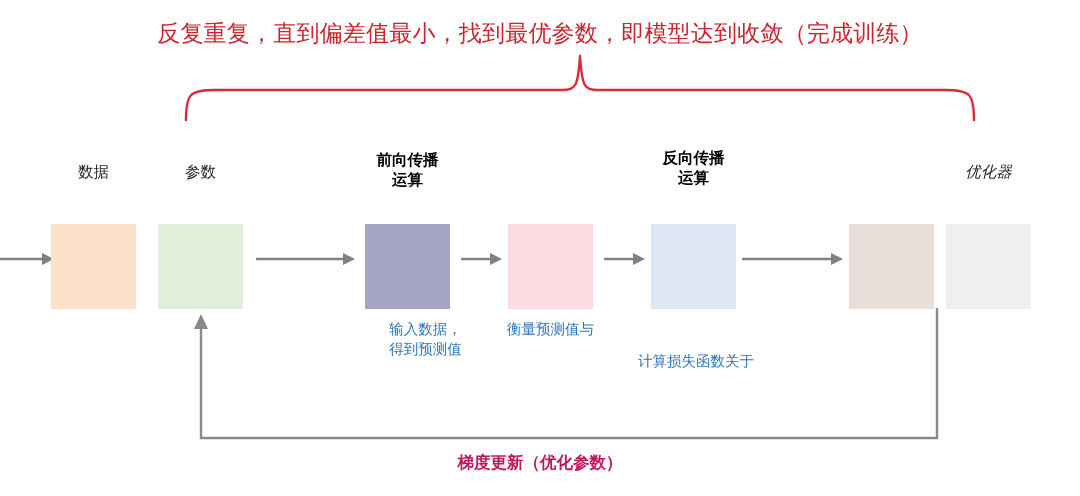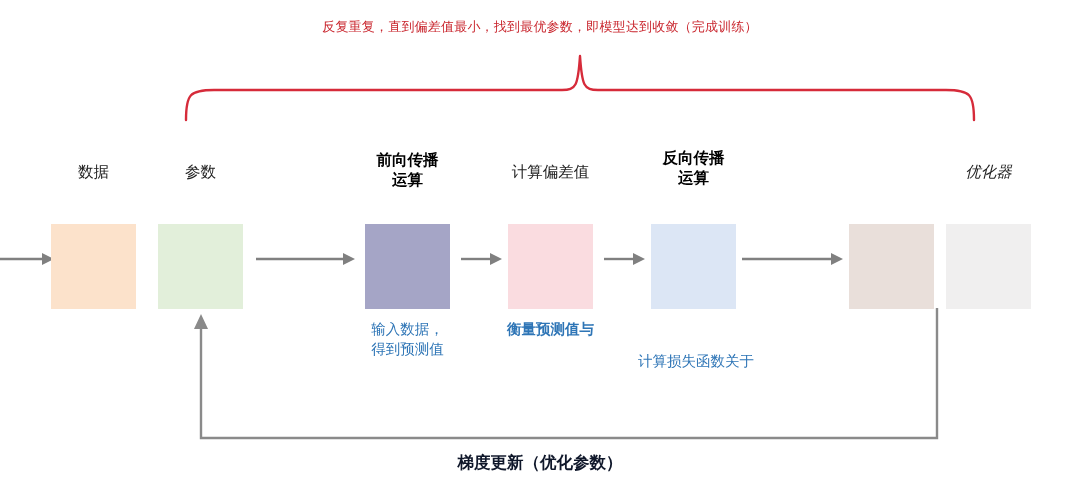--- a/index.html
+++ b/index.html
@@ -17,21 +17,21 @@
     background: #ffffff;
     overflow: hidden;
   }
   
   .top-note {
     position: absolute;
     left: 0;
     top: 18px;
     width: 1080px;
     text-align: center;
-    font-size: 13px;
+    font-size: 23px;
     font-weight: 400;
     color: #c9252d;
     letter-spacing: 0.2px;
     white-space: nowrap;
   }
   .brace-svg {
     position: absolute;
     left: 170px;
     top: 48px;
     width: 820px;
@@ -79,21 +79,21 @@
     height: 145px;
   }
   .bottom-note {
     position: absolute;
     left: 0;
     top: 452px;
     width: 1080px;
     text-align: center;
     font-size: 16.5px;
     font-weight: bold;
-    color: #0f172a;
+    color: #be185d;
     white-space: nowrap;
   }
 </style>
 </head>
 <body>
 
 <div id="canvas">
 
   <div class="top-note">反复重复，直到偏差值最小，找到最优参数，即模型达到收敛（完成训练）</div>
 
@@ -137,36 +137,35 @@
 
   <div class="box-label" style="left:21px; top:162px; width:145px;">数据</div>
 
   <div class="box-label" style="left:128px; top:162px; width:145px;">参数</div>
 
   <div class="box-label bold" style="left:335px; top:150px; width:145px;">
     <div>前向传播</div>
     <div>运算</div>
   </div>
 
-  <div class="box-label" style="left:478px; top:162px; width:145px;">计算偏差值</div>
 
   <div class="box-label bold" style="left:621px; top:148px; width:145px;">
     <div>反向传播</div>
     <div>运算</div>
   </div>
 
 
   <div class="box-label" style="left:916px; top:162px; width:145px;font-style:italic;">优化器</div>
 
-  <div class="sub-label" style="left:337px; top:320px; width:141px;text-align:center;">
+  <div class="sub-label" style="left:355px; top:320px; width:141px;text-align:center;">
     <div>输入数据，</div>
     <div>得到预测值</div>
   </div>
 
-  <div class="sub-label" style="left:480px; top:320px; width:141px;font-weight:bold;">
+  <div class="sub-label" style="left:480px; top:320px; width:141px;">
     <div>衡量预测值与</div>
   </div>
 
   <div class="sub-label" style="left:616px; top:336px; width:160px;margin-top:16px;">
     <div>计算损失函数关于</div>
   </div>
 
   <svg class="loop-svg" viewBox="0 0 760 145" xmlns="http://www.w3.org/2000/svg">
     <path d="M 747,3 L 747,133 L 11,133 L 11,22" fill="none" stroke="#8a8a8a" stroke-width="2.4" stroke-linejoin="miter"></path>
     <polygon points="4,24 11,9 18,24" fill="#8a8a8a"></polygon>

